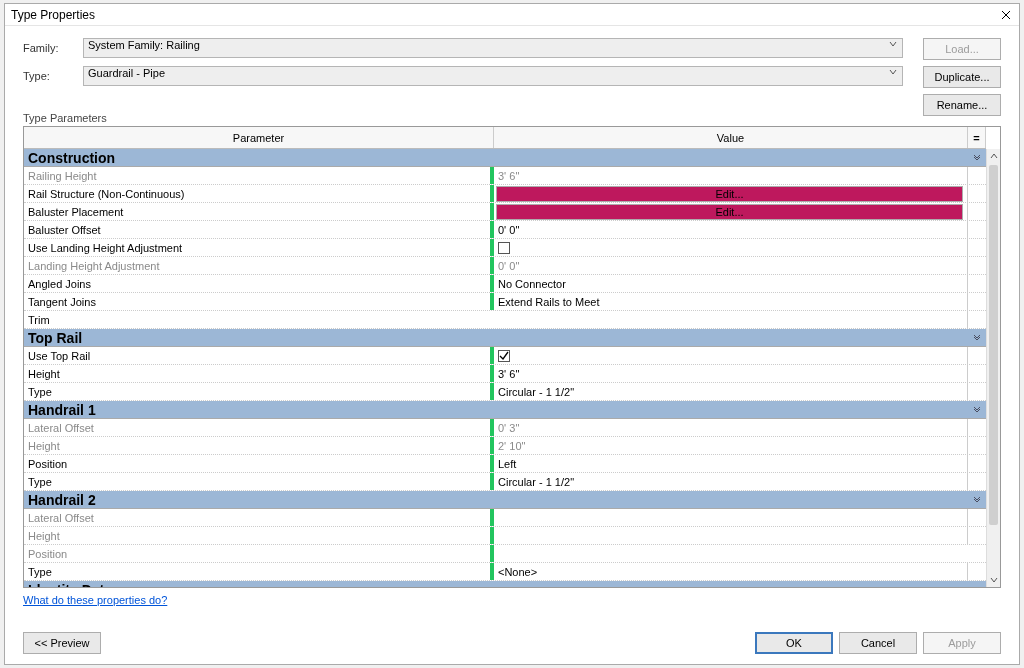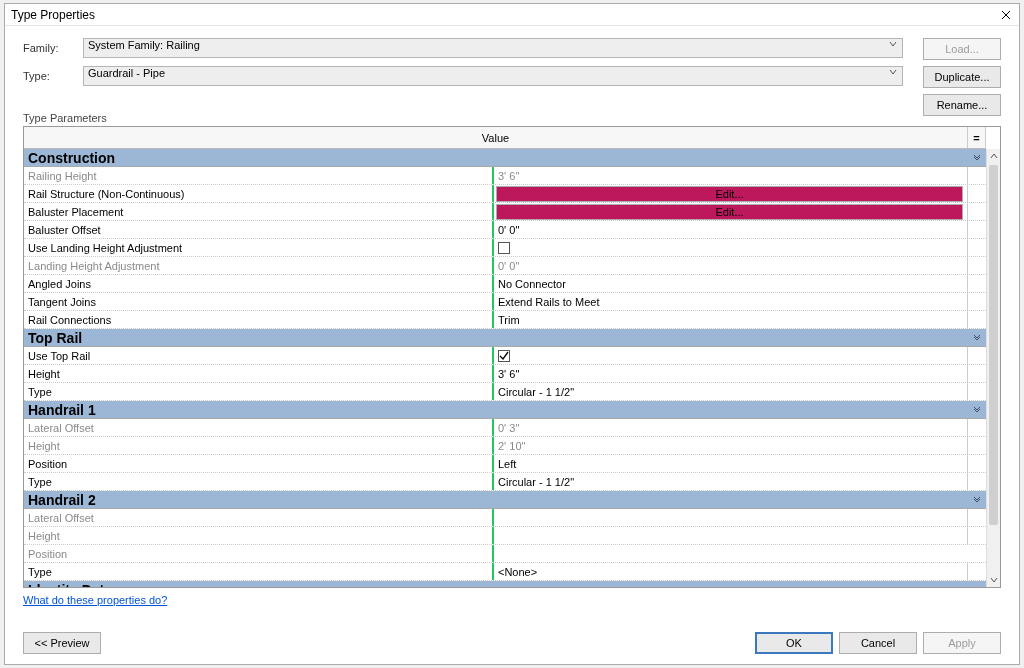--- a/index.html
+++ b/index.html
@@ -40,21 +40,21 @@
   .hvalue { flex:1; }
   .heq { width: 18px; font-weight:bold; }
   .grow { display:flex; flex-direction:column; }
   .cat-row {
     background:#9cb7d6; display:flex; align-items:center; height:18px;
     border-bottom:1px solid #aaa; padding-left:4px; font-size:14px; font-weight:bold;
     position:relative;
   }
   .cat-row .toggle { position:absolute; right:4px; width:10px;height:10px;display:flex;align-items:center;justify-content:center;}
   .prow { display:flex; height:18px; border-bottom:1px dotted #ccc; font-size:11px; }
-  .prow .pcell { width:470px; border-right:2px solid #22c55e; padding-left:4px; display:flex;align-items:center; }
+  .prow .pcell { width:470px; border-right:4px solid #22c55e; padding-left:4px; display:flex;align-items:center; }
   .prow .vcell { flex:1; border-right:1px solid #ccc; padding-left:4px; display:flex;align-items:center; }
   .prow .eqcell { width:18px; display:flex;align-items:center;justify-content:center; }
   .prow.dim .pcell, .prow.dim .vcell { color:#8a8a8a; }
   .editbtn {
     flex:1; height:16px; display:flex; align-items:center; justify-content:center;
     background:#be185d; border:1px solid #adadad; font-size:11px; cursor:pointer; margin-right:2px;
   }
   .chk { width:12px; height:12px; border:1px solid #555; display:flex;align-items:center;justify-content:center; background:#fff;}
   .chk.checked svg{display:block;}
   .chk svg{display:none;}
@@ -113,20 +113,21 @@
       <div class="btn disabled">Load...</div>
       <div class="btn">Duplicate...</div>
       <div class="btn">Rename...</div>
     </div>
 
     <div class="section-label">Type Parameters</div>
 
     <div class="grid-wrap">
       <div class="grid-scroll">
         <div class="grid-header">
+          <div class="hcell hparam">Parameter</div>
           <div class="hcell hvalue">Value</div>
           <div class="hcell heq">=</div>
         </div>
         <div class="grow" id="grid-body">
             <div class="cat-row">
               <span>Construction</span>
               <span class="toggle">
                 <svg width="8" height="8" viewBox="0 0 8 8">
                   <path d="M1 3 L4 6 L7 3 M1 1 L4 4 L7 1" fill="none" stroke="#334" stroke-width="0.8"></path>
                 </svg>
@@ -172,21 +173,20 @@
               <div class="pcell">Angled Joins</div>
               <div class="vcell">No Connector</div>
               <div class="eqcell"></div>
             </div>
             <div class="prow">
               <div class="pcell">Tangent Joins</div>
               <div class="vcell">Extend Rails to Meet</div>
               <div class="eqcell"></div>
             </div>
             <div class="prow">
-              <div class="pcell">Rail Connections</div>
               <div class="vcell">Trim</div>
               <div class="eqcell"></div>
             </div>
             <div class="cat-row">
               <span>Top Rail</span>
               <span class="toggle">
                 <svg width="8" height="8" viewBox="0 0 8 8">
                   <path d="M1 3 L4 6 L7 3 M1 1 L4 4 L7 1" fill="none" stroke="#334" stroke-width="0.8"></path>
                 </svg>
               </span>

